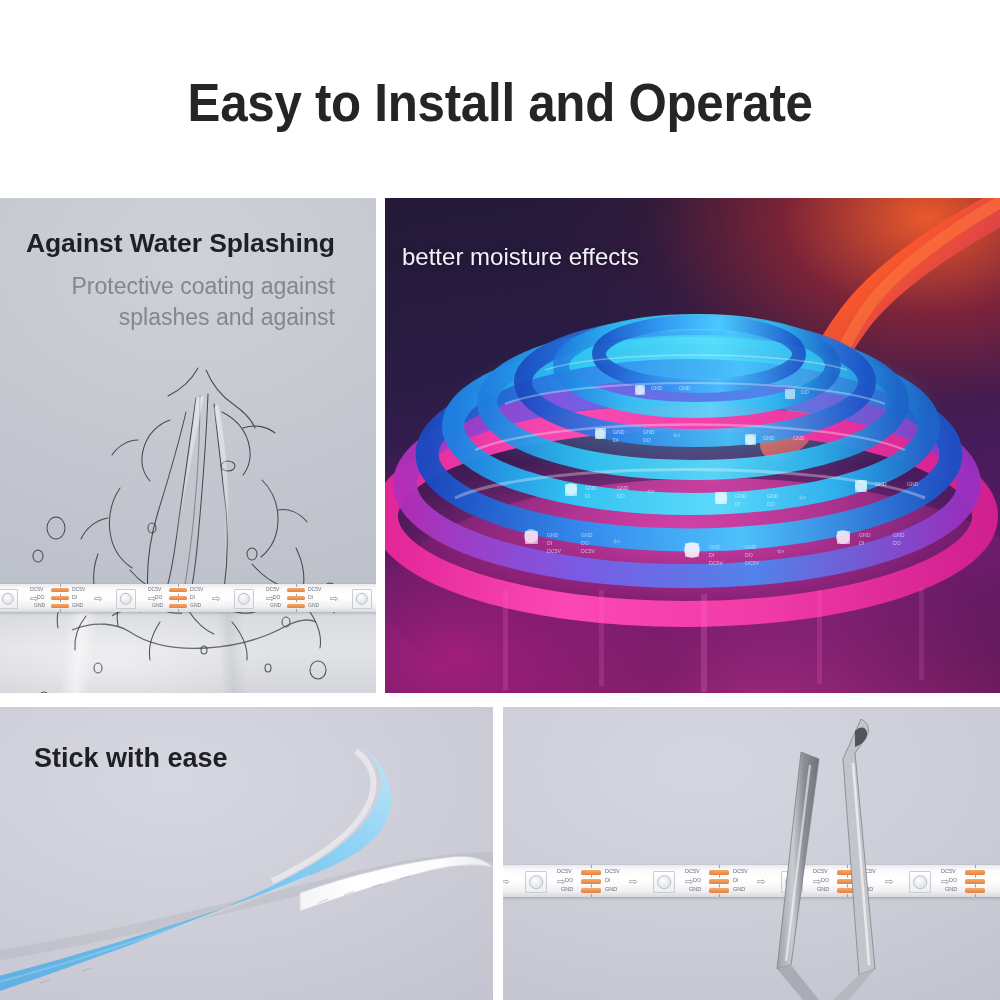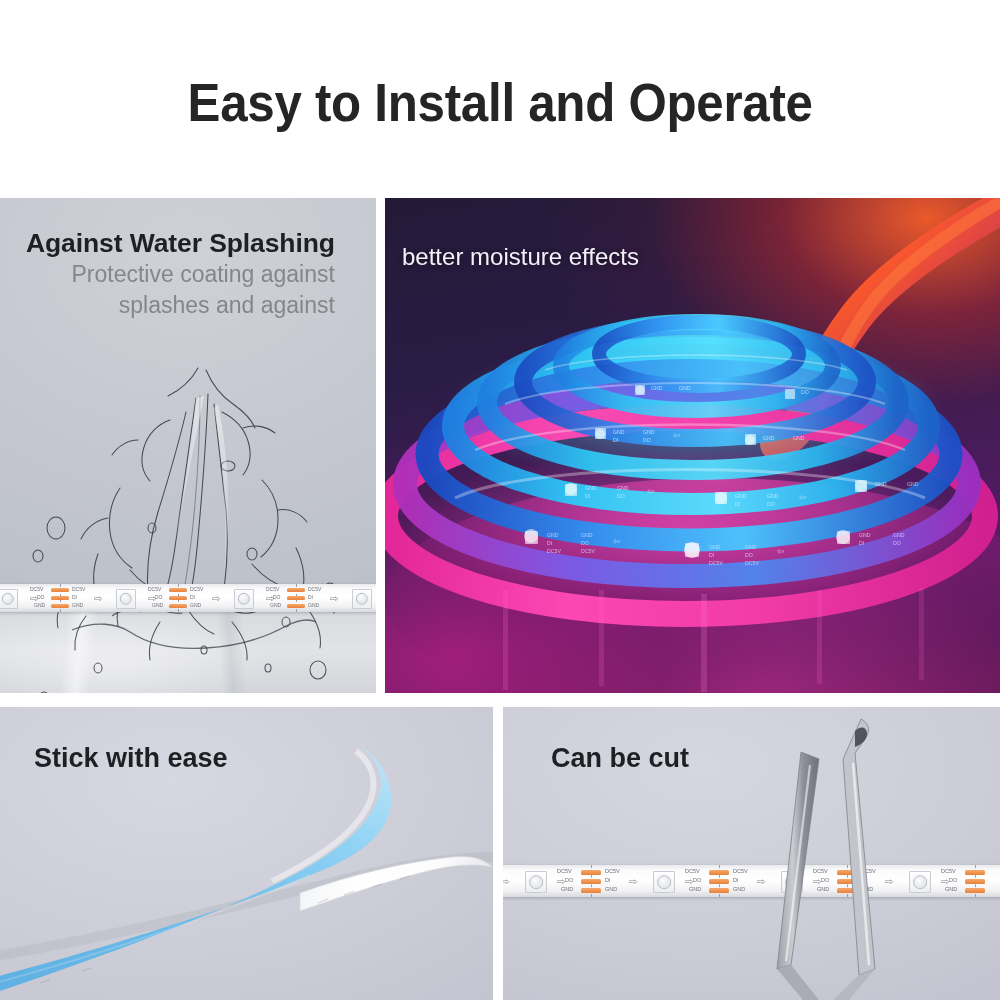--- a/index.html
+++ b/index.html
@@ -39,21 +39,21 @@
   }
   #panel-water .marble:after{
     content:"";position:absolute;inset:0;
     background:
       linear-gradient(96deg,transparent 18%,rgba(255,255,255,.5) 22%,transparent 26%),
       linear-gradient(86deg,transparent 58%,rgba(160,165,175,.25) 61%,transparent 65%),
       radial-gradient(60% 90% at 30% 70%, rgba(255,255,255,.45), transparent 70%);
   }
   #panel-water .wtext{left:26px;top:30px;text-align:right;}
   #panel-water .p-head{font-size:26.5px;color:#1f2024;letter-spacing:-.1px;}
-  #panel-water .p-sub{font-size:23px;color:#84868d;line-height:31px;font-weight:400;}
+  #panel-water .p-sub{font-size:23px;color:#84868d;line-height:31px;margin-top:12px;font-weight:400;}
   .splash{position:absolute;left:0;top:0;width:376px;height:495px;z-index:20;}
 
   
   .strip-h{
     position:absolute;z-index:30;background:
       linear-gradient(180deg,#e9eaec 0%,#fbfbfc 16%,#ffffff 48%,#f2f2f4 80%,#d9dade 100%);
     box-shadow:0 1px 3px rgba(60,65,80,.30);
   }
 
   
@@ -536,18 +536,15 @@
       <path d="M358 12 C366 16 368 24 362 32 L352 46 L372 262 L356 268 L340 52 Z" fill="#c2c5cb" stroke="#80838c" stroke-width=".8"></path>
       <path d="M352 24 C358 18 364 20 364 27 C364 33 358 38 352 40 Z" fill="#51545c"></path>
 
       <path d="M307 58 L283 254" fill="none" stroke="#ffffff" stroke-width="2.2" opacity=".55"></path>
       <path d="M350 56 L366 258" fill="none" stroke="#ffffff" stroke-width="2.6" opacity=".6"></path>
 
       <path d="M274 262 L300 293 L316 293 L288 258 Z" fill="#a8abb2" opacity=".95"></path>
       <path d="M372 262 L346 293 L330 293 L356 268 Z" fill="#b4b7be" opacity=".95"></path>
     </svg>
 
-    <div class="panel-text ctext">
-      <p class="p-head">Can be cut</p>
-    </div>
   </div>
 
 </div>
 
 </body></html>

